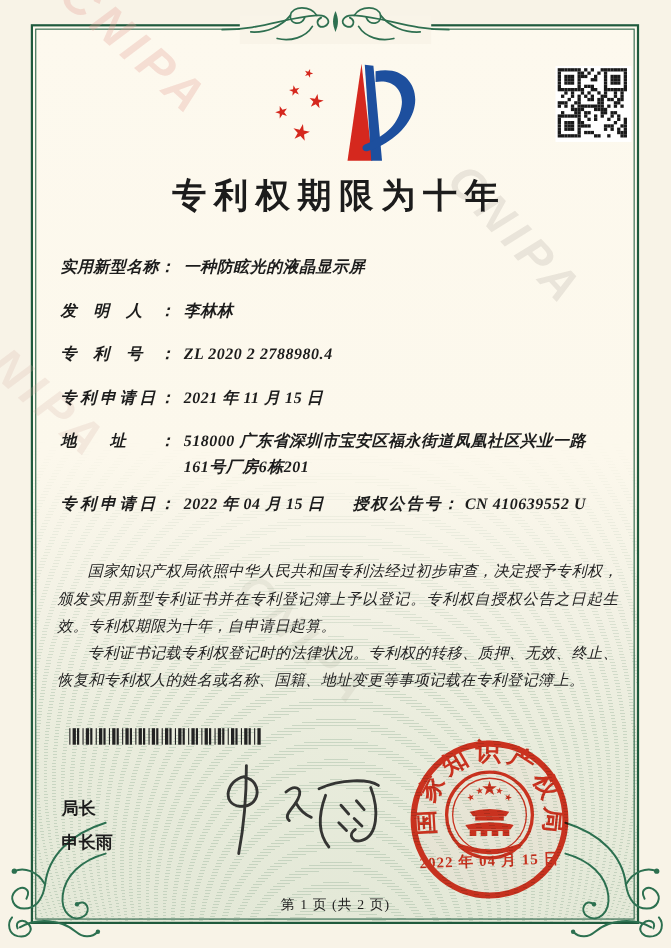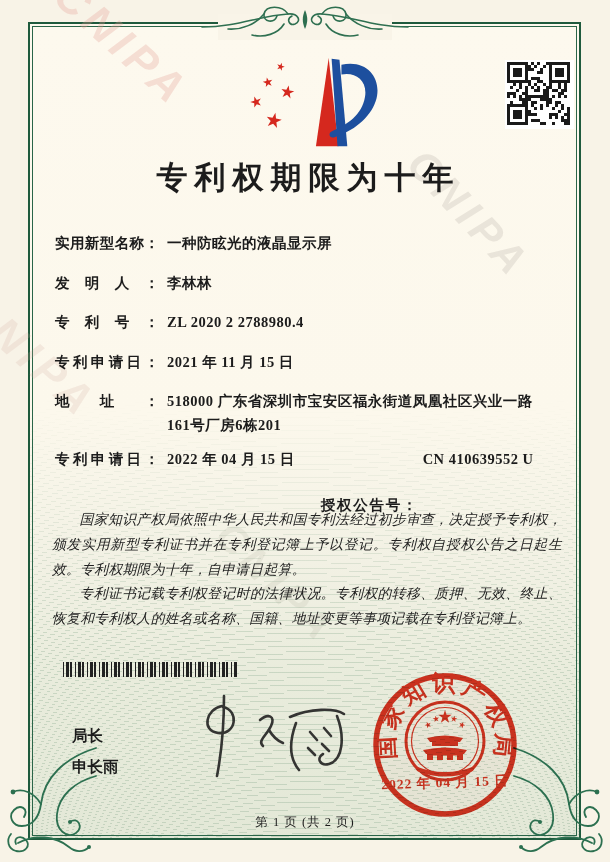--- a/index.html
+++ b/index.html
@@ -27,35 +27,35 @@
   .cert-no{position:absolute;left:55px;top:68px;font-size:14.5px;font-weight:600;letter-spacing:2px;}
   .logo{position:absolute;left:243px;top:52px;}
   .qr{position:absolute;left:505px;top:60px;width:67px;height:67px;background:#fff;padding:1px;}
   .qr-grid{display:grid;grid-template-columns:repeat(21,3px);grid-auto-rows:3px;margin:1px;}
   .qr-grid b{display:block;}
   .qr-grid b.on{background:#1a1a1a;}
 
   .title{position:absolute;left:0;right:0;top:157px;text-align:center;font-size:31px;font-weight:bold;
     letter-spacing:7px;padding-left:7px;}
 
-  .fields{position:absolute;left:55px;top:231px;width:505px;font-size:14.5px;font-weight:600;}
+  .fields{position:absolute;left:55px;top:231px;width:505px;font-size:14.5px;font-weight:600;font-style:italic;}
   .frow{margin-bottom:15.5px;line-height:24px;white-space:nowrap;}
   .lbl{display:inline-block;width:104px;text-align:justify;text-align-last:justify;vertical-align:top;}
   .val{display:inline-block;margin-left:8px;vertical-align:top;white-space:normal;width:385px;letter-spacing:.5px;}
   .val.short{width:auto;}
   .grant .val2{margin-left:26px;}
 
   .paras{position:absolute;left:52px;right:48px;top:508px;font-size:13.8px;line-height:1.8;
     font-style:italic;font-weight:500;color:#222;}
   .paras p{margin:0;text-indent:2em;text-align:justify;letter-spacing:.3px;}
 
   .barcode{position:absolute;left:63px;top:662px;height:15px;display:flex;align-items:stretch;}
   .barcode i{display:block;height:100%;}
 
-  .signer{position:absolute;left:72px;top:720px;font-size:15.5px;font-weight:600;line-height:31px;
+  .signer{position:absolute;left:56px;top:720px;font-size:15.5px;font-weight:600;line-height:31px;
     font-family:Liberation Serif, serif;}
   .signature{position:absolute;left:192px;top:692px;}
 
   .seal{position:absolute;left:371px;top:671px;width:148px;height:148px;z-index:5;
     mix-blend-mode:multiply;opacity:.95;}
 
   .footer{position:absolute;left:0;right:0;top:814px;text-align:center;font-size:12.5px;letter-spacing:1px;}
 </style>
 </head>
 <body>
@@ -593,21 +593,21 @@
       <div class="frow">
         <span class="lbl">专利号：</span><span class="val">ZL 2020 2 2788980.4</span>
       </div>
       <div class="frow">
         <span class="lbl">专利申请日：</span><span class="val">2021 年 11 月 15 日</span>
       </div>
       <div class="frow" style="margin-bottom:10px;">
         <span class="lbl">地址：</span><span class="val">518000 广东省深圳市宝安区福永街道凤凰社区兴业一路161号厂房6栋201</span>
       </div>
       <div class="frow grant">
-        <span class="lbl">专利申请日：</span><span class="val short" style="margin-left:8px;">2022 年 04 月 15 日</span><span class="lbl val2" style="width:96px;margin-top:46px;">授权公告号：</span><span class="val short" style="margin-left:6px;">CN 410639552 U</span>
+        <span class="lbl">专利申请日：</span><span class="val short" style="margin-left:8px;">2022 年 04 月 15 日</span><span class="lbl val2" style="width:96px;">授权公告号：</span><span class="val short" style="margin-left:6px;">CN 410639552 U</span>
       </div>
     </div>
 
     <div class="paras">
       <p>国家知识产权局依照中华人民共和国专利法经过初步审查，决定授予专利权，颁发实用新型专利证书并在专利登记簿上予以登记。专利权自授权公告之日起生效。专利权期限为十年，自申请日起算。</p>
       <p>专利证书记载专利权登记时的法律状况。专利权的转移、质押、无效、终止、恢复和专利权人的姓名或名称、国籍、地址变更等事项记载在专利登记簿上。</p>
     </div>
 
     <div class="barcode" id="barcode">
         <i style="width:1px;background:#222"></i>

